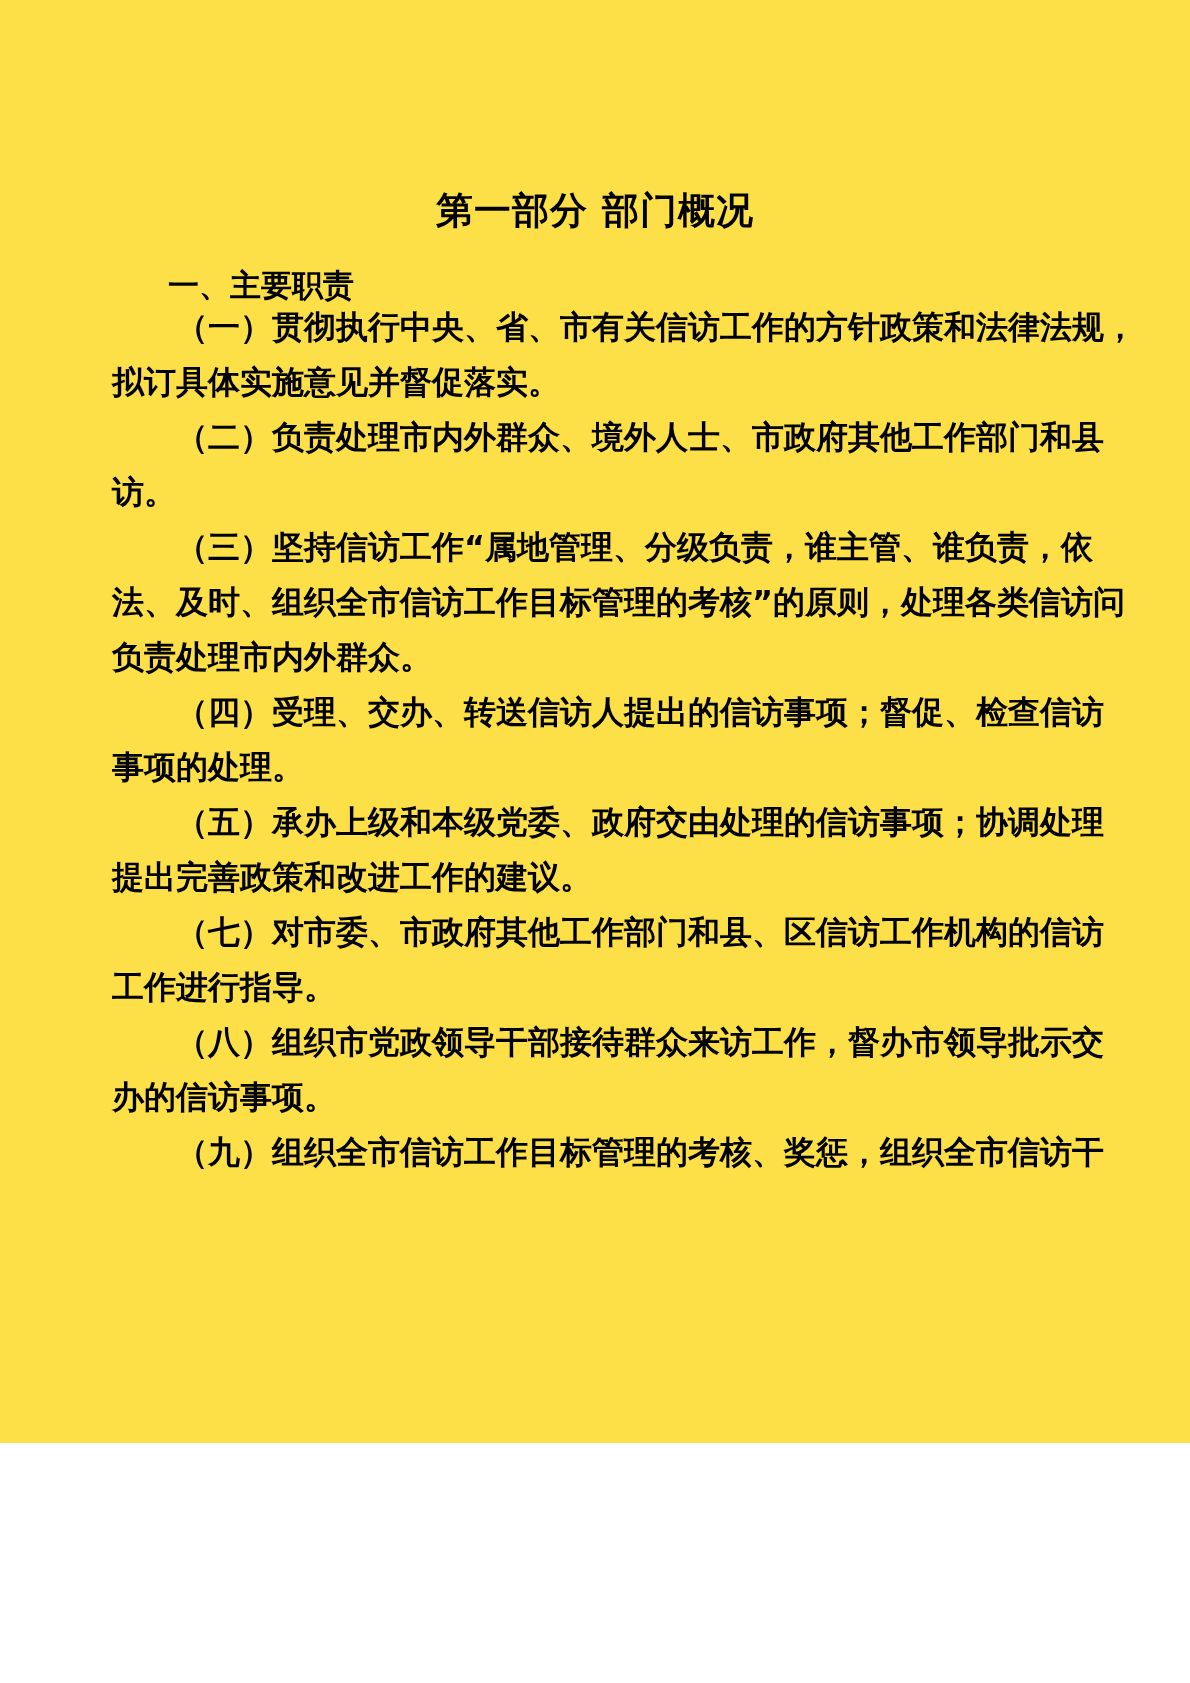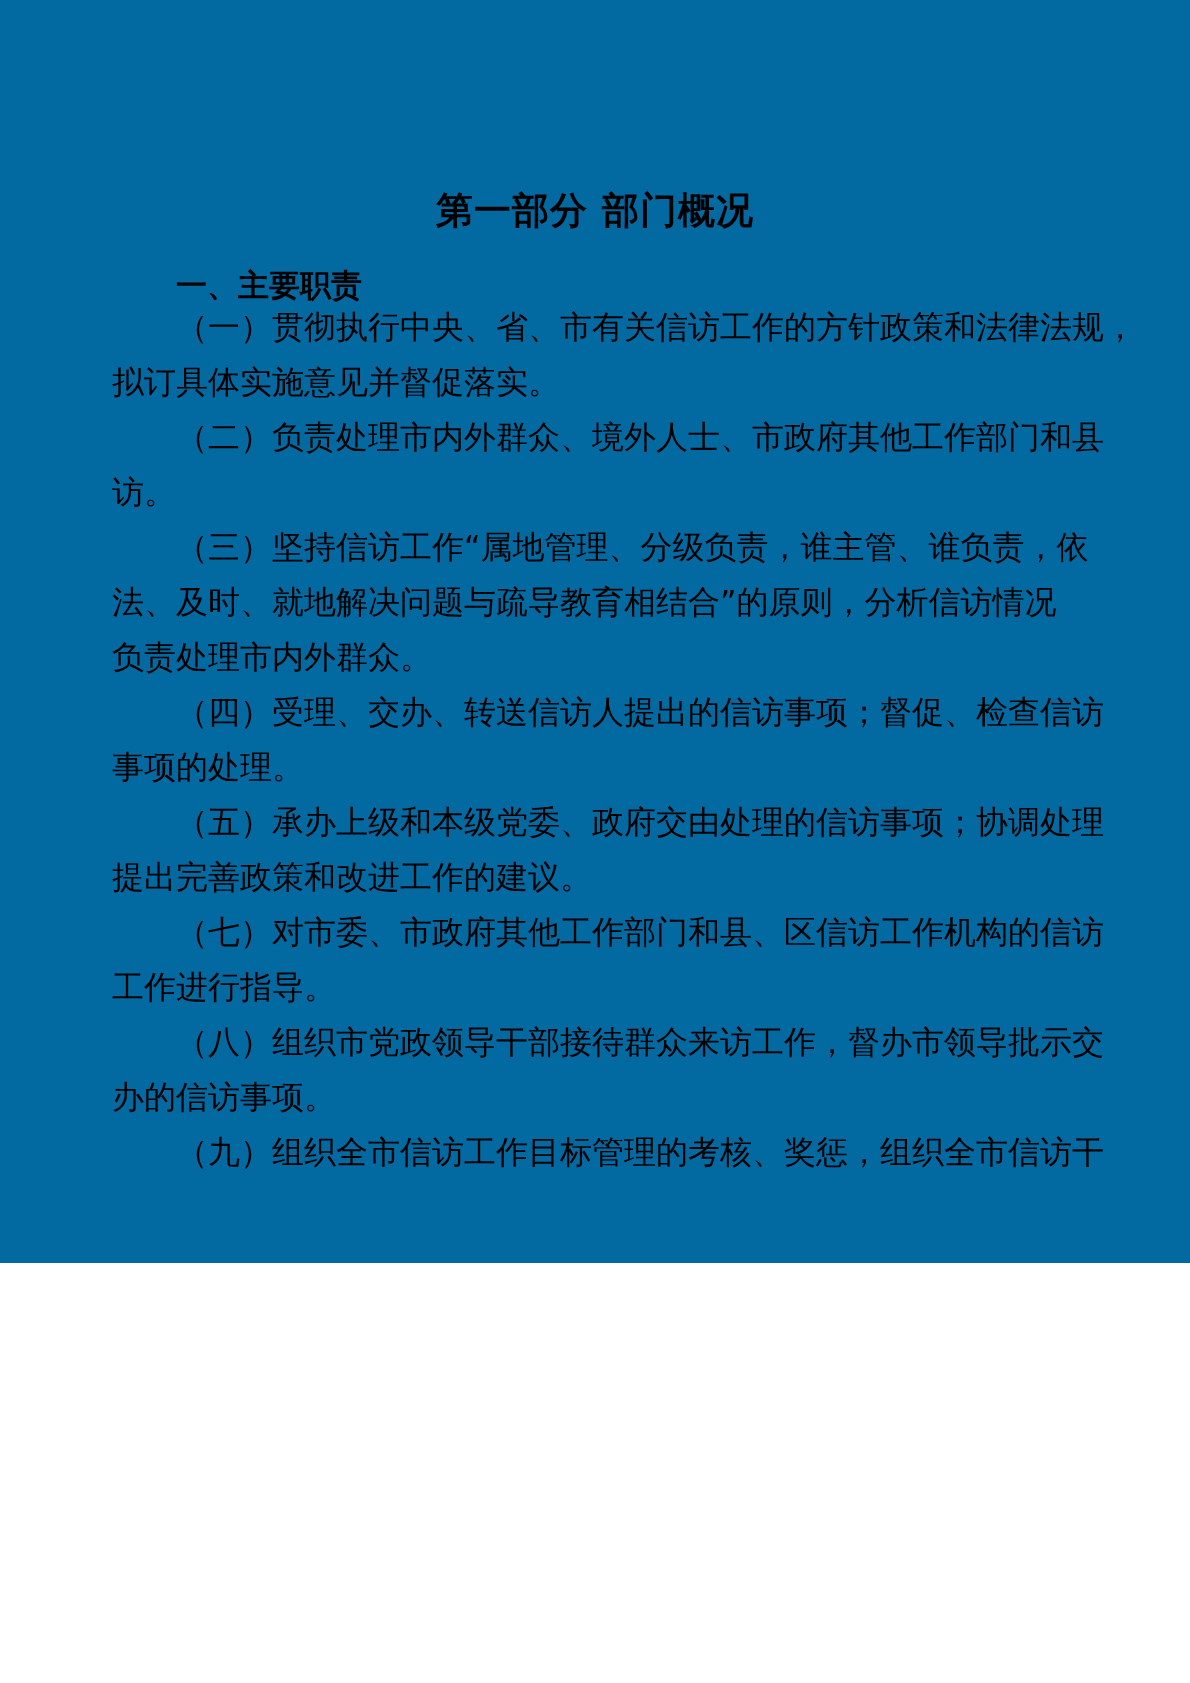--- a/index.html
+++ b/index.html
@@ -3,22 +3,22 @@
 <meta charset="utf-8">
 <style>
   html, body {
     margin: 0;
     padding: 0;
     background: #ffffff;
   }
   .page {
     position: relative;
     width: 1190px;
-    height: 1263px;
-    background: #0369a1;
+    height: 1443px;
+    background: #fde047;
     color: #000000;
     font-family: "DejaVu Sans", sans-serif;
     overflow: hidden;
   }
   .doc-title {
     position: absolute;
     top: 186px;
     left: 0;
     right: 0;
     text-align: center;
@@ -27,30 +27,29 @@
     letter-spacing: 1px;
     color: #000000;
   }
   .section-heading {
     position: absolute;
     top: 265px;
     left: 168px;
     font-size: 31px;
     font-weight: 700;
     color: #000000;
-    margin-left: 8px;
   }
   .body-text {
     position: absolute;
     top: 300px;
     left: 112px;
     width: 966px;
     font-size: 32px;
     line-height: 55px;
-    font-weight: 400;
+    font-weight: 700;
     color: #000000;
   }
   .line {
     white-space: nowrap;
     height: 55px;
   }
   .line.first {
     text-indent: 2em;
   }
   .page-footer {
@@ -74,21 +73,21 @@
 
   <div class="body-text">
 
     <div class="line first">（一）贯彻执行中央、省、市有关信访工作的方针政策和法律法规，</div>
     <div class="line">拟订具体实施意见并督促落实。</div>
 
     <div class="line first">（二）负责处理市内外群众、境外人士、市政府其他工作部门和县</div>
     <div class="line">访。</div>
 
     <div class="line first">（三）坚持信访工作“属地管理、分级负责，谁主管、谁负责，依</div>
-    <div class="line">法、及时、就地解决问题与疏导教育相结合”的原则，分析信访情况</div>
+    <div class="line">法、及时、组织全市信访工作目标管理的考核”的原则，处理各类信访问</div>
     <div class="line">负责处理市内外群众。</div>
 
     <div class="line first">（四）受理、交办、转送信访人提出的信访事项；督促、检查信访</div>
     <div class="line">事项的处理。</div>
 
     <div class="line first">（五）承办上级和本级党委、政府交由处理的信访事项；协调处理</div>
 
     <div class="line">提出完善政策和改进工作的建议。</div>
 
     <div class="line first">（七）对市委、市政府其他工作部门和县、区信访工作机构的信访</div>

